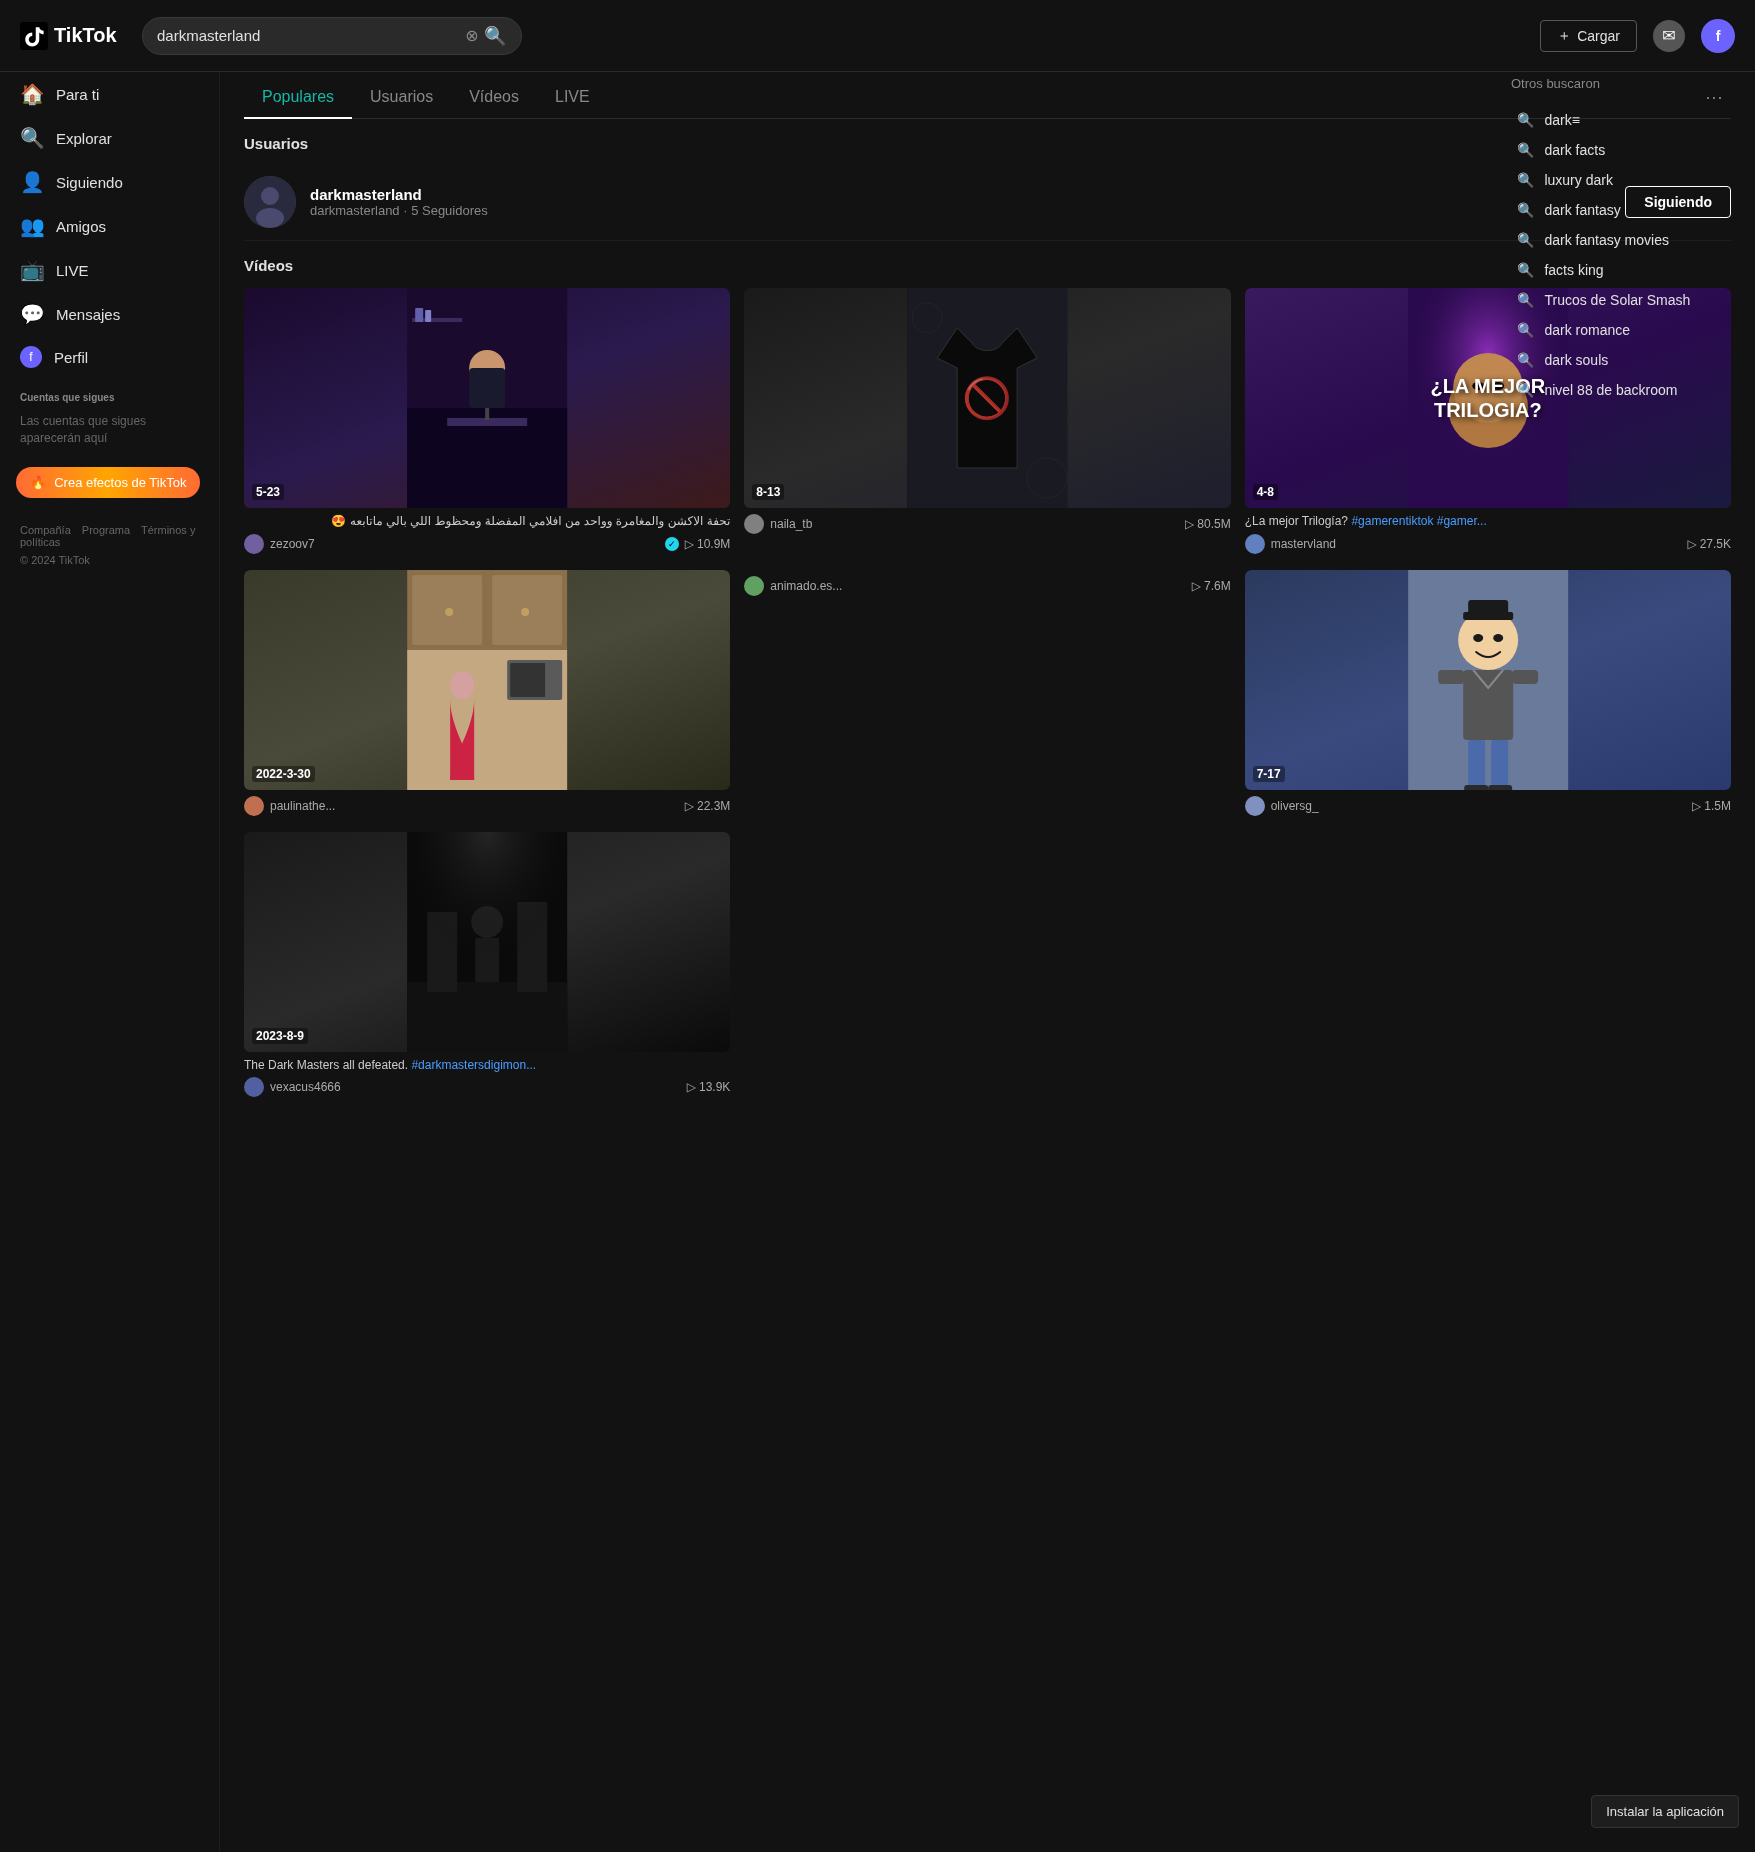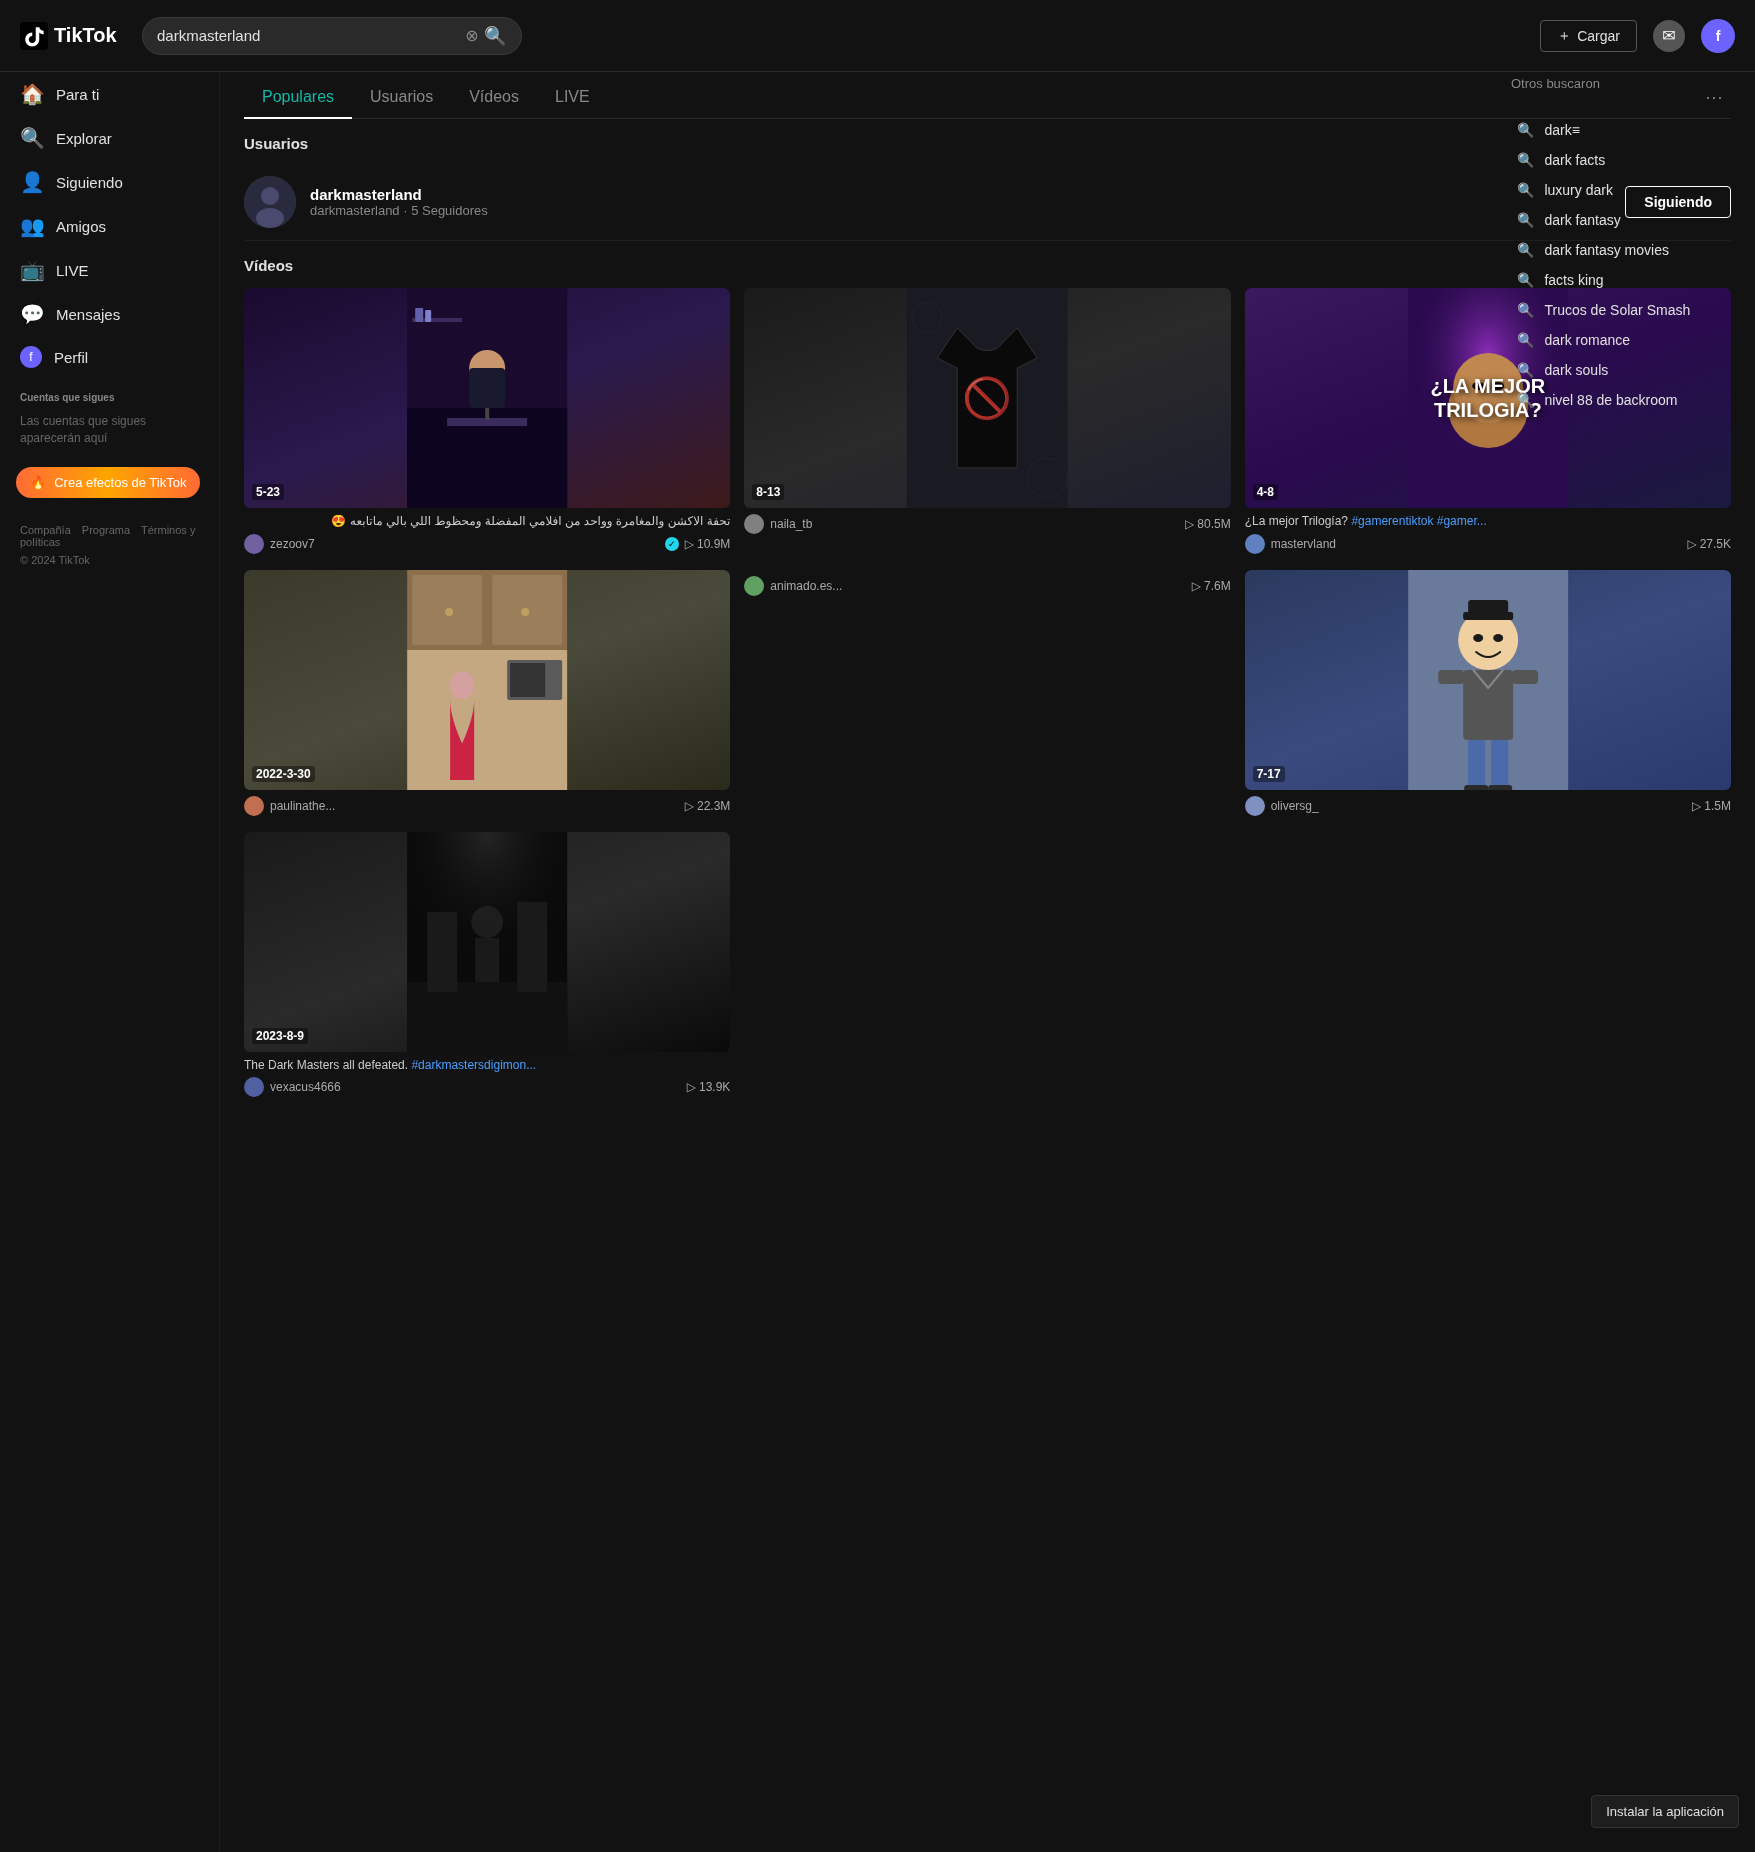--- a/index.html
+++ b/index.html
@@ -369,21 +369,21 @@
       min-width: 260px;
       padding: 20px 16px;
       position: fixed;
       right: 0;
       top: 56px;
       bottom: 0;
     }
     .otros-title {
       font-size: 13px;
       color: #888;
-      margin-bottom: 24px;
+      margin-bottom: 14px;
       font-weight: 500;
     }
     .search-suggestion {
       display: flex;
       align-items: center;
       gap: 10px;
       padding: 7px 6px;
       cursor: pointer;
       border-radius: 4px;
       color: #e0e0e0;

